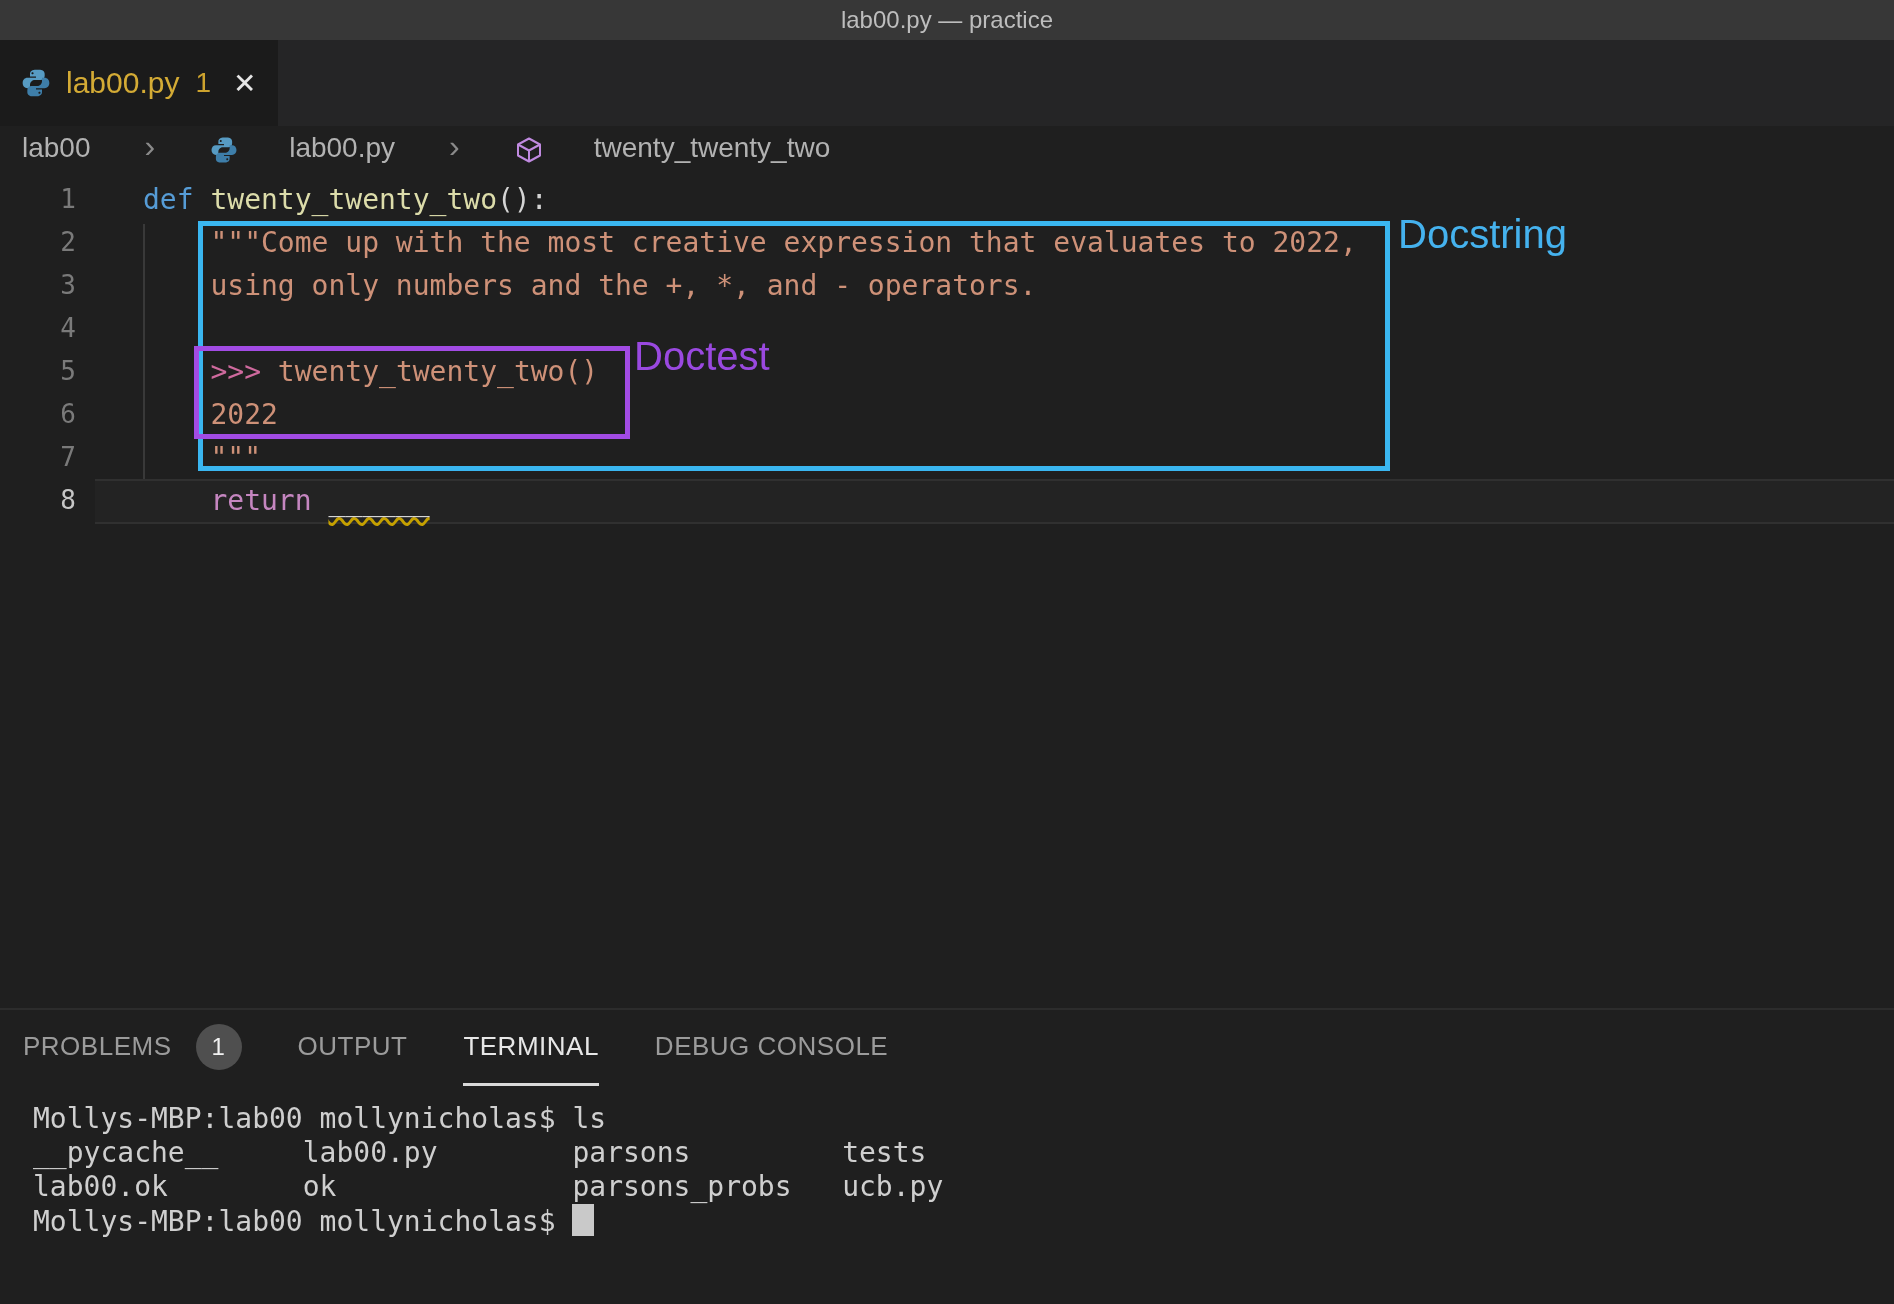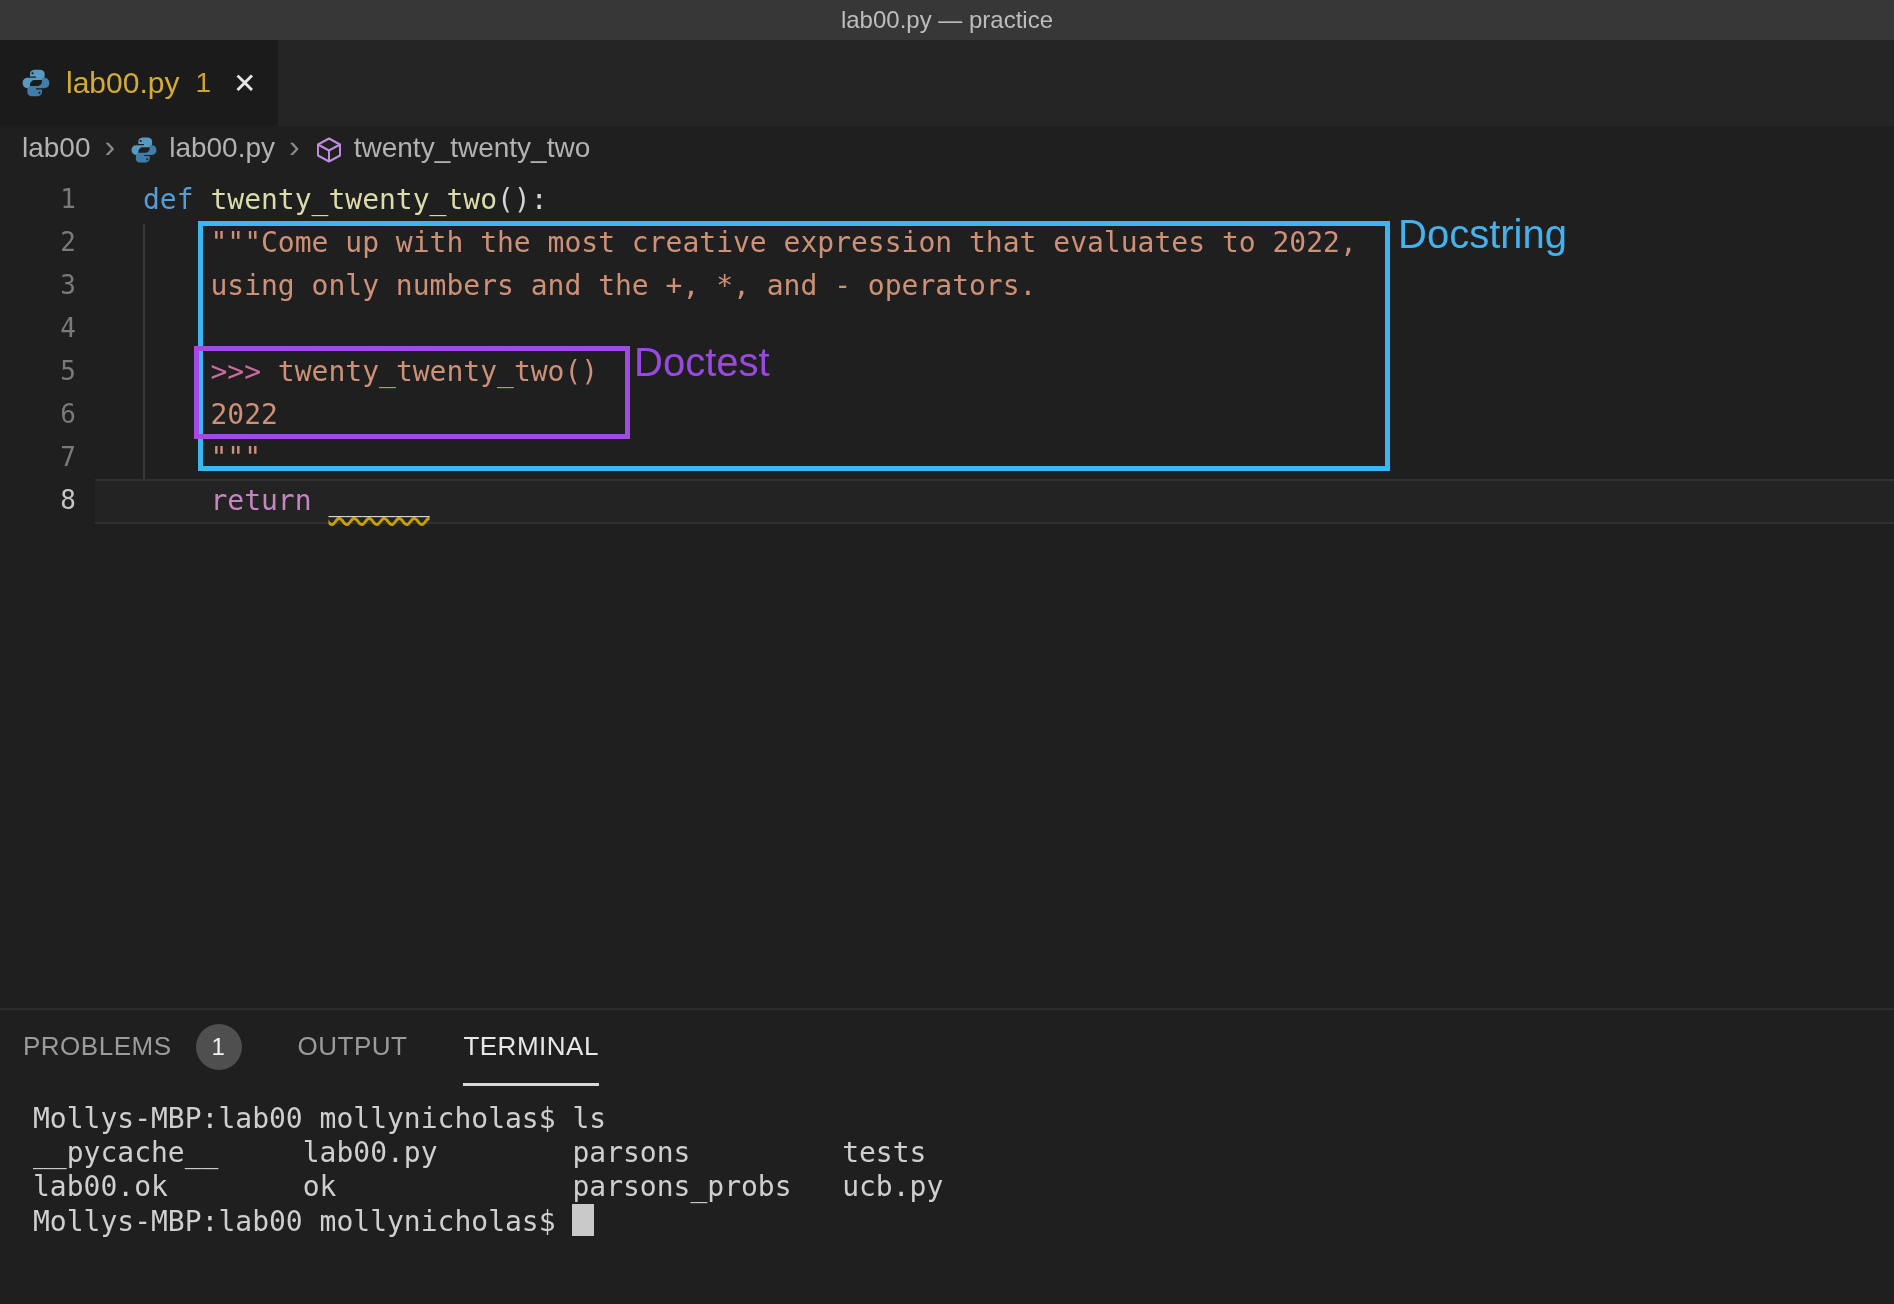--- a/index.html
+++ b/index.html
@@ -13,21 +13,21 @@
 
   
   .tabbar { height:86px; flex:0 0 86px; background:#252526; display:flex; }
   .tab { width:278px; background:#1b1b1b; display:flex; align-items:center; padding:0 18px 0 20px; cursor:pointer; }
   .tab .pyicon { width:32px; height:32px; flex:0 0 32px; margin-right:14px; }
   .tab-label { font-size:30px; color:#d4ab35; }
   .tab-badge { font-size:28px; color:#cda32e; margin-left:16px; }
   .tab-close { font-size:28px; color:#e6e6e6; margin-left:22px; }
 
   
-  .breadcrumb { height:44px; flex:0 0 44px; background:#1f1f1f; display:flex; align-items:center; padding-left:22px; color:#b2b2b2; font-size:28px; }
+  .breadcrumb { height:44px; flex:0 0 44px; background:#1f1f1f; display:flex; align-items:center; padding-left:22px; color:#b2b2b2; font-size:28px;gap:40px; }
   .breadcrumb .sep { color:#8a8a8a; font-size:32px; margin:0 14px; line-height:1; transform:translateY(-2px); }
   .breadcrumb .bicon { width:30px; height:30px; margin-right:10px; transform:translateY(2px); }
   .crumb { cursor:pointer; }
 
   
   .editor { position:relative; flex:1 1 auto; background:#1f1f1f; overflow:hidden; }
   .lines { position:relative; z-index:1; padding-top:8px; }
   .row { display:flex; height:43px; }
   .gutter { flex:0 0 76px; text-align:right; font-family:"DejaVu Sans Mono", monospace; font-size:26px; line-height:43px; color:#7a7a7a; }
   .row.active .gutter { color:#c6c6c6; }
@@ -41,21 +41,21 @@
   .blank { color:#dadada; text-decoration:underline wavy #c5a000 2.5px; text-underline-offset:7px; }
 
   .indent-guide { position:absolute; left:143px; top:54px; width:2px; height:300px; background:#393939; z-index:0; }
   .current-line { position:absolute; left:95px; right:0; top:309px; height:45px; background:#232323; border-top:2px solid #303030; border-bottom:2px solid #303030; z-index:0; }
 
   .ann-box { position:absolute; z-index:3; border-style:solid; background:transparent; pointer-events:none; }
   .docstring-box { left:198px; top:51px; width:1192px; height:250px; border-width:5px; }
   .doctest-box { left:194px; top:176px; width:436px; height:93px; border-width:5px; }
   .ann-label { position:absolute; z-index:3; font-size:40px; font-family:"Liberation Sans", sans-serif; }
   .docstring-label { left:1398px; top:42px; }
-  .doctest-label { left:634px; top:170px; }
+  .doctest-label { left:634px; top:164px; }
 
   
   .panel { flex:0 0 296px; background:#1f1f1f; border-top:2px solid #2c2c2c; }
   .panel-tabs { height:76px; display:flex; align-items:stretch; padding-left:23px; }
   .ptab { display:flex; align-items:center; margin-right:56px; color:#9b9b9b; font-size:26px; letter-spacing:0.5px; border-bottom:3px solid transparent; cursor:pointer; }
   .ptab.active { color:#e7e7e7; border-bottom-color:#d9d9d9; }
   .badge { width:46px; height:46px; border-radius:50%; background:#4f4f4f; color:#f2f2f2; font-size:24px; display:inline-flex; align-items:center; justify-content:center; margin-left:24px; }
 
   .terminal { margin:0; padding:16px 0 0 33px; font-family:"DejaVu Sans Mono", monospace; font-size:28px; line-height:34px; color:#cfcfcf; white-space:pre; }
   .tcursor { display:inline-block; width:22px; height:32px; background:#c9c9c9; vertical-align:-5px; }
@@ -146,17 +146,20 @@
         <div class="ptab">
           <span>PROBLEMS</span>
           <span class="badge">1</span>
         </div>
         <div class="ptab">
           <span>OUTPUT</span>
         </div>
         <div class="ptab active">
           <span>TERMINAL</span>
         </div>
+        <div class="ptab">
+          <span>DEBUG CONSOLE</span>
+        </div>
       </div>
     <pre class="terminal"><div>Mollys-MBP:lab00 mollynicholas$ ls</div><div>__pycache__     lab00.py        parsons         tests</div><div>lab00.ok        ok              parsons_probs   ucb.py</div><div>Mollys-MBP:lab00 mollynicholas$ <span class="tcursor"></span></div></pre>
   </div>
 
 </div>
 
 </body></html>

